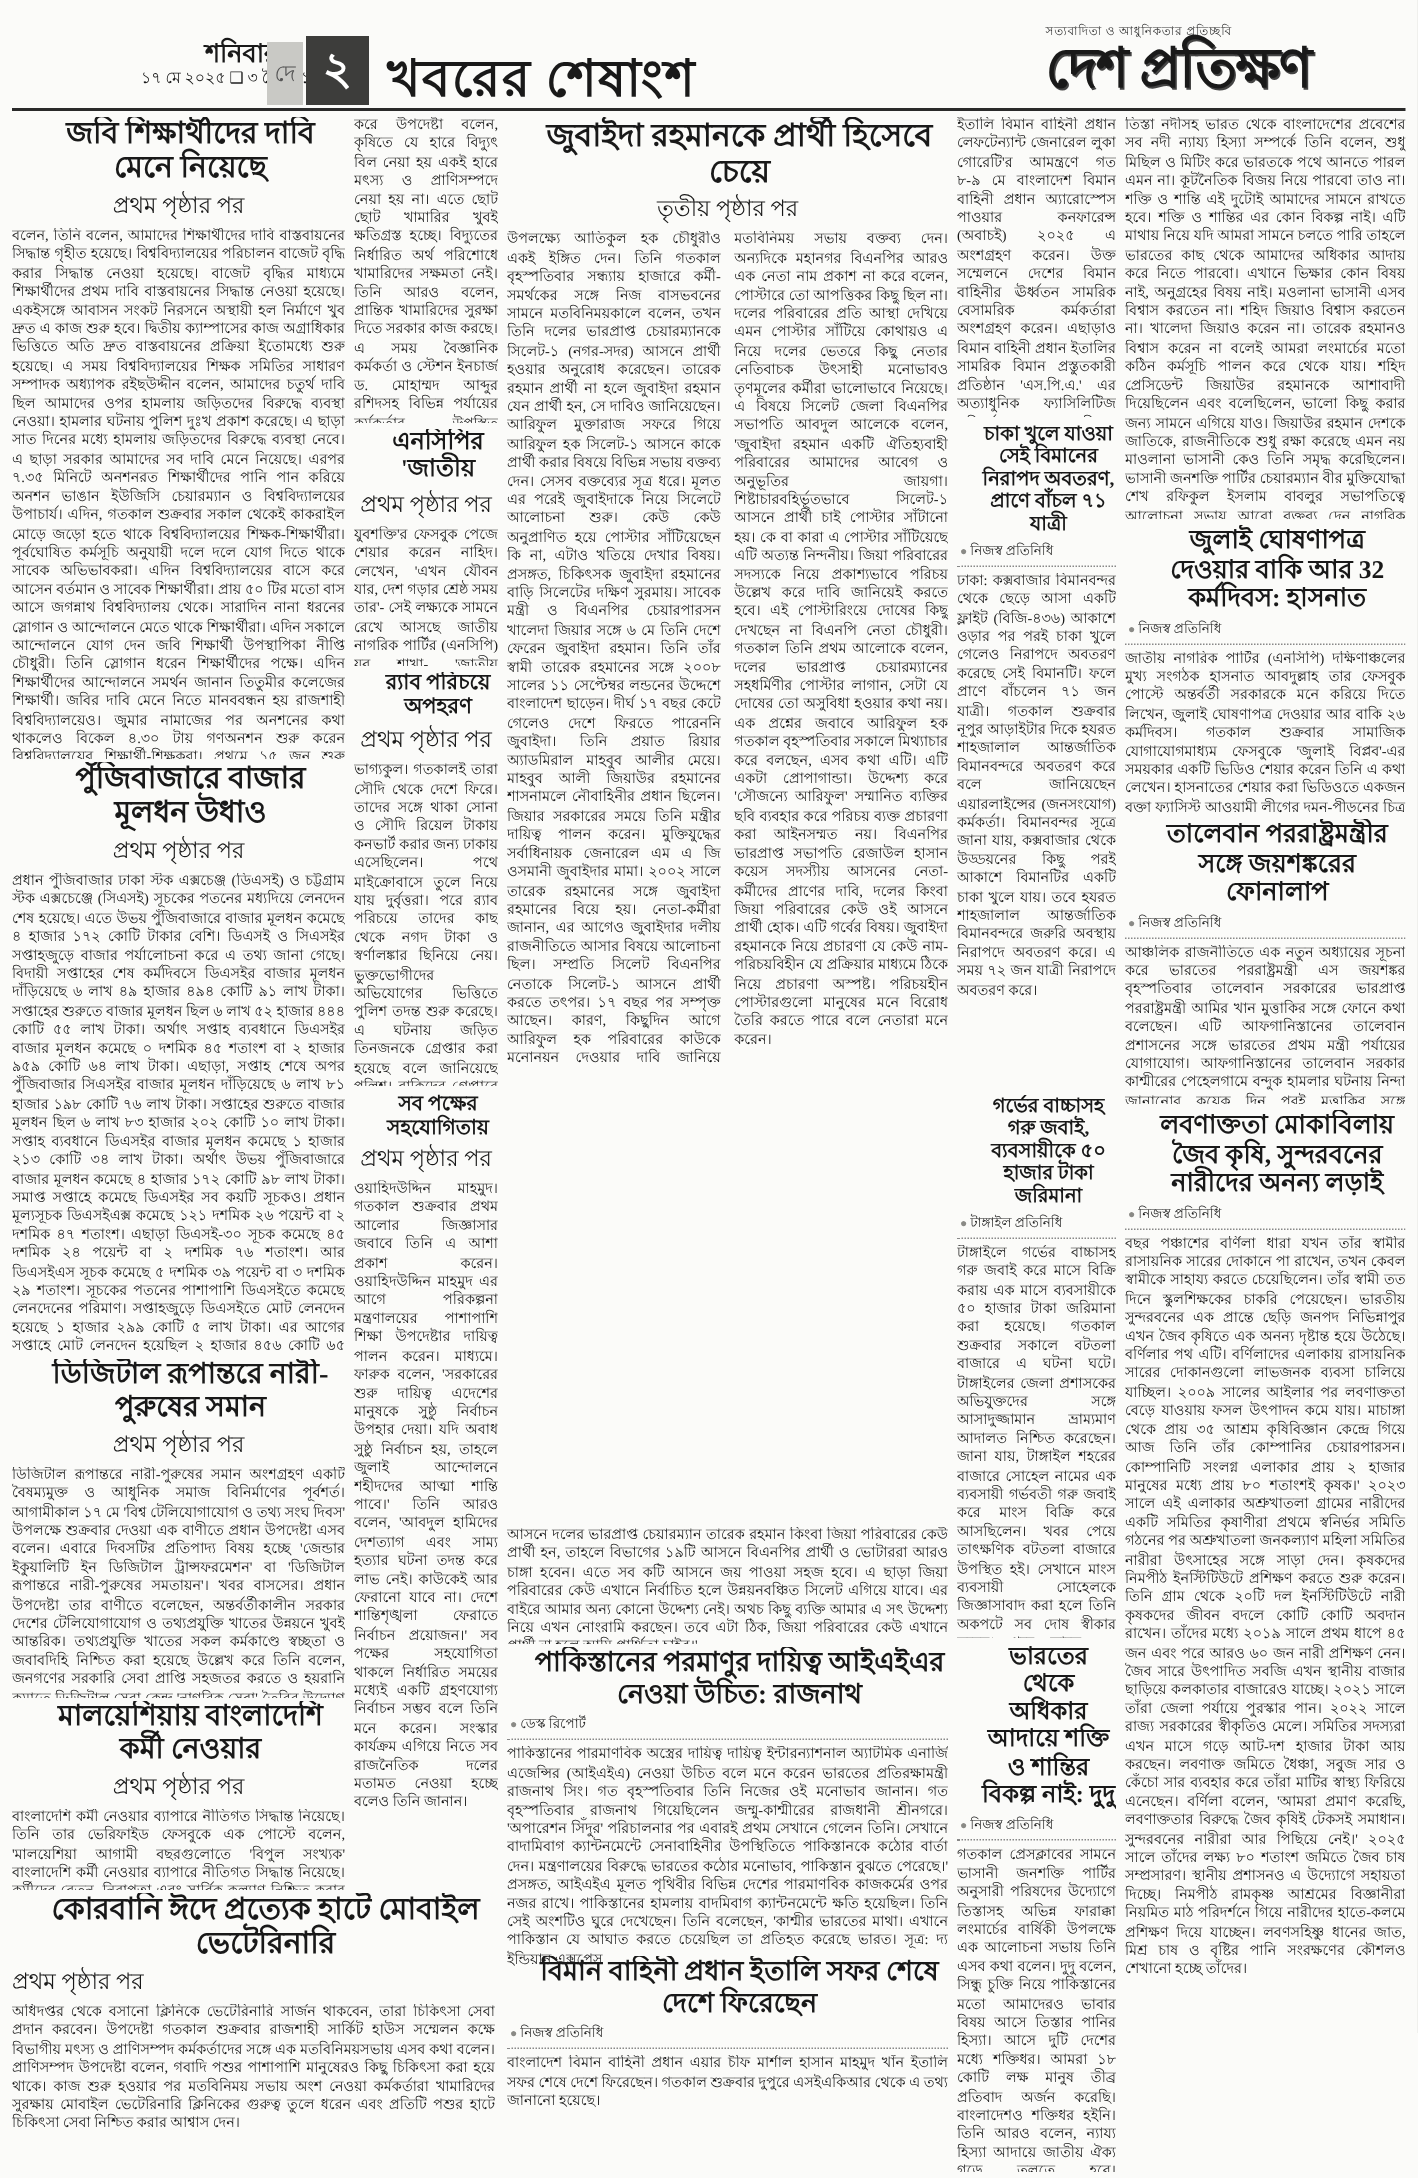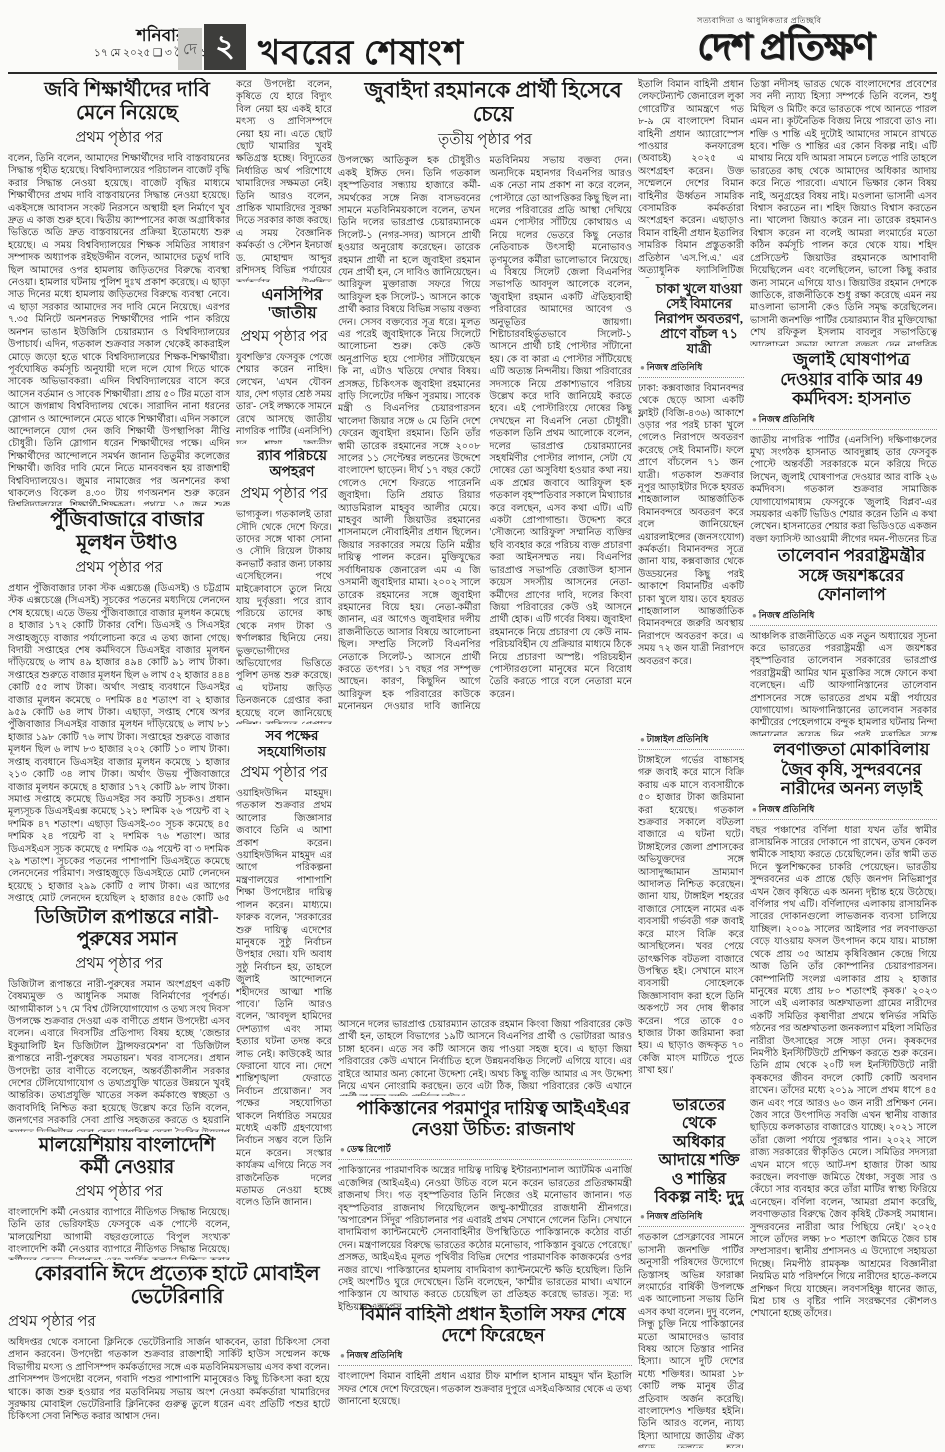--- a/index.html
+++ b/index.html
@@ -17,21 +17,21 @@
   #hdr-mast{position:absolute;right:8px;top:14px;width:240px;text-align:left;}
   #hdr-tagline{font-size:8px;color:#333;letter-spacing:.5px;}
   #hdr-logo{font-size:37px;font-weight:bold;letter-spacing:-1px;line-height:40px;
         text-shadow:1px 1px 0 #444;}
   #hdr-rule{position:absolute;left:8px;top:72px;width:929px;border-top:2.5px solid #2a2a2a;}
   
   .art{position:absolute;display:flex;flex-direction:column;overflow:hidden;}
   .hl{font-weight:bold;text-align:center;line-height:1.15;margin:0 0 1px 16px;flex:0 0 auto;}
   .sub{font-size:15px;text-align:center;margin-bottom:2px;flex:0 0 auto;}
   .sub.left{text-align:left;}
-  .byline{font-size:9px;font-weight:bold;margin:2px 0 0 2px;flex:0 0 auto;color:#222;}
+  .byline{font-size:9px;font-weight:normal;margin:2px 0 0 2px;flex:0 0 auto;color:#222;}
   .byline::before{content:"● ";color:#8a8a86;font-size:8px;}
   .rule{border-bottom:1px dotted #888;margin:2px 0 4px 0;flex:0 0 auto;}
   .body{font-size:9.6px;line-height:12.4px;text-align:justify;overflow:hidden;flex:1 1 auto;
         overflow-wrap:anywhere;}
   .body::first-line{}
   .cols2{column-count:2;column-gap:9px;}
 </style>
 </head>
 <body>
 
@@ -130,38 +130,39 @@
   </div>
 
   <div class="art" style="left:638px;top:282px;width:106px;height:444px">
     <h2 class="hl" style="font-size:13px">চাকা খুলে যাওয়া সেই বিমানের নিরাপদ অবতরণ, প্রাণে বাঁচল ৭১ যাত্রী</h2>
     <div class="byline">নিজস্ব প্রতিনিধি</div>
     <div class="rule"></div>
     <div class="body">ঢাকা: কক্সবাজার বিমানবন্দর থেকে ছেড়ে আসা একটি ফ্লাইট (বিজি-৪৩৬) আকাশে ওড়ার পর পরই চাকা খুলে গেলেও নিরাপদে অবতরণ করেছে সেই বিমানটি। ফলে প্রাণে বাঁচলেন ৭১ জন যাত্রী। গতকাল শুক্রবার নূপুর আড়াইটার দিকে হযরত শাহজালাল আন্তর্জাতিক বিমানবন্দরে অবতরণ করে বলে জানিয়েছেন এয়ারলাইন্সের (জনসংযোগ) কর্মকর্তা। বিমানবন্দর সূত্রে জানা যায়, কক্সবাজার থেকে উড্ডয়নের কিছু পরই আকাশে বিমানটির একটি চাকা খুলে যায়। তবে হযরত শাহজালাল আন্তর্জাতিক বিমানবন্দরে জরুরি অবস্থায় নিরাপদে অবতরণ করে। এ সময় ৭২ জন যাত্রী নিরাপদে অবতরণ করে।</div>
   </div>
 
   <div class="art" style="left:638px;top:730px;width:106px;height:362px">
+    <h2 class="hl" style="font-size:13px">গর্ভের বাচ্চাসহ গরু জবাই, ব্যবসায়ীকে ৫০ হাজার টাকা জরিমানা</h2>
     <div class="byline">টাঙ্গাইল প্রতিনিধি</div>
     <div class="rule"></div>
     <div class="body">টাঙ্গাইলে গর্ভের বাচ্চাসহ গরু জবাই করে মাসে বিক্রি করায় এক মাসে ব্যবসায়ীকে ৫০ হাজার টাকা জরিমানা করা হয়েছে। গতকাল শুক্রবার সকালে বটতলা বাজারে এ ঘটনা ঘটে। টাঙ্গাইলের জেলা প্রশাসকের অভিযুক্তদের সঙ্গে আসাদুজ্জামান ভ্রাম্যমাণ আদালত নিশ্চিত করেছেন। জানা যায়, টাঙ্গাইল শহরের বাজারে সোহেল নামের এক ব্যবসায়ী গর্ভবতী গরু জবাই করে মাংস বিক্রি করে আসছিলেন। খবর পেয়ে তাৎক্ষণিক বটতলা বাজারে উপস্থিত হই। সেখানে মাংস ব্যবসায়ী সোহেলকে জিজ্ঞাসাবাদ করা হলে তিনি অকপটে সব দোষ স্বীকার করেন। পরে তাকে ৫০ হাজার টাকা জরিমানা করা হয়। এ ছাড়াও জব্দকৃত ৭০ কেজি মাংস মাটিতে পুতে রাখা হয়।'</div>
   </div>
 
   <div class="art" style="left:638px;top:1096px;width:106px;height:352px">
     <h2 class="hl" style="font-size:16px">ভারতের থেকে অধিকার আদায়ে শক্তি ও শান্তির বিকল্প নাই: দুদু</h2>
     <div class="byline">নিজস্ব প্রতিনিধি</div>
     <div class="rule"></div>
     <div class="body">গতকাল প্রেসক্লাবের সামনে ভাসানী জনশক্তি পার্টির অনুসারী পরিষদের উদ্যোগে তিস্তাসহ অভিন্ন ফারাক্কা লংমার্চের বার্ষিকী উপলক্ষে এক আলোচনা সভায় তিনি এসব কথা বলেন। দুদু বলেন, সিন্ধু চুক্তি নিয়ে পাকিস্তানের মতো আমাদেরও ভাবার বিষয় আসে তিস্তার পানির হিস্যা। আসে দুটি দেশের মধ্যে শক্তিধর। আমরা ১৮ কোটি লক্ষ মানুষ তীব্র প্রতিবাদ অর্জন করেছি। বাংলাদেশও শক্তিধর হইনি। তিনি আরও বলেন, ন্যায্য হিস্যা আদায়ে জাতীয় ঐক্য গড়ে তুলতে হবে। আন্দোলনের ধারাবাহিকতা রক্ষা করেই অধিকার আদায় করতে হবে বলে মন্তব্য করেন তিনি।</div>
   </div>
 
   <div class="art" style="left:750px;top:78px;width:187px;height:268px">
     <div class="body">তিস্তা নদীসহ ভারত থেকে বাংলাদেশের প্রবেশের সব নদী ন্যায্য হিস্যা সম্পর্কে তিনি বলেন, শুধু মিছিল ও মিটিং করে ভারতকে পথে আনতে পারল এমন না। কূটনৈতিক বিজয় নিয়ে পারবো তাও না। শক্তি ও শান্তি এই দুটোই আমাদের সামনে রাখতে হবে। শক্তি ও শান্তির এর কোন বিকল্প নাই। এটি মাথায় নিয়ে যদি আমরা সামনে চলতে পারি তাহলে ভারতের কাছ থেকে আমাদের অধিকার আদায় করে নিতে পারবো। এখানে ভিক্ষার কোন বিষয় নাই, অনুগ্রহের বিষয় নাই। মওলানা ভাসানী এসব বিশ্বাস করতেন না। শহিদ জিয়াও বিশ্বাস করতেন না। খালেদা জিয়াও করেন না। তারেক রহমানও বিশ্বাস করেন না বলেই আমরা লংমার্চের মতো কঠিন কর্মসূচি পালন করে থেকে যায়। শহিদ প্রেসিডেন্ট জিয়াউর রহমানকে আশাবাদী দিয়েছিলেন এবং বলেছিলেন, ভালো কিছু করার জন্য সামনে এগিয়ে যাও। জিয়াউর রহমান দেশকে জাতিকে, রাজনীতিকে শুধু রক্ষা করেছে এমন নয় মাওলানা ভাসানী কেও তিনি সমৃদ্ধ করেছিলেন। ভাসানী জনশক্তি পার্টির চেয়ারম্যান বীর মুক্তিযোদ্ধা শেখ রফিকুল ইসলাম বাবলুর সভাপতিত্বে আলোচনা সভায় আরো বক্তব্য দেন নাগরিক ঐক্যের সভাপতি মাহমুদুর রহমান মান্না, বিপ্লবী ওয়ার্কার্স পার্টির সাধারণ সম্পাদক সাইফুল হক, বিএনপি চেয়ারপারসনের উপদেষ্টা নাজমুল হক নান্নু, রাষ্ট্র সংস্কার আন্দোলনের সমন্বয়ক হাসনাত কাইয়ুমসহ আরও অনেকে।</div>
   </div>
 
   <div class="art" style="left:750px;top:350px;width:187px;height:192px">
-    <h2 class="hl" style="font-size:17px">জুলাই ঘোষণাপত্র দেওয়ার বাকি আর 49 কর্মদিবস: হাসনাত</h2>
+    <h2 class="hl" style="font-size:17px">জুলাই ঘোষণাপত্র দেওয়ার বাকি আর 32 কর্মদিবস: হাসনাত</h2>
     <div class="byline">নিজস্ব প্রতিনিধি</div>
     <div class="rule"></div>
     <div class="body">জাতীয় নাগরিক পার্টির (এনসিপি) দক্ষিণাঞ্চলের মুখ্য সংগঠক হাসনাত আবদুল্লাহ তার ফেসবুক পোস্টে অন্তর্বর্তী সরকারকে মনে করিয়ে দিতে লিখেন, জুলাই ঘোষণাপত্র দেওয়ার আর বাকি ২৬ কর্মদিবস। গতকাল শুক্রবার সামাজিক যোগাযোগমাধ্যম ফেসবুকে 'জুলাই বিপ্লব'-এর সময়কার একটি ভিডিও শেয়ার করেন তিনি এ কথা লেখেন। হাসনাতের শেয়ার করা ভিডিওতে একজন বক্তা ফ্যাসিস্ট আওয়ামী লীগের দমন-পীড়নের চিত্র তুলে ধরেন। পোস্টের ক্যাপশনে হাসনাত লেখেন- 'জুলাই ঘোষণাপত্র দেওয়ার আর বাকি ২৬ কর্মদিবস।' সবশেষ গত ১০ মে ছাত্র-জনতার আন্দোলনের মুখে আওয়ামী লীগের কার্যক্রম নিষিদ্ধ ঘোষণা করা হয় ইতোমধ্যে। বিষয়টি মনে করিয়ে দিয়েছেন শেখ হাসিনার পতনের সময় সক্রিয় ভূমিকা রাখা জাতীয় নাগরিক পার্টির শীর্ষ নেতা হাসনাত আবদুল্লাহ।</div>
   </div>
 
   <div class="art" style="left:750px;top:546px;width:187px;height:190px">
     <h2 class="hl" style="font-size:17px">তালেবান পররাষ্ট্রমন্ত্রীর সঙ্গে জয়শঙ্করের ফোনালাপ</h2>
     <div class="byline">নিজস্ব প্রতিনিধি</div>
     <div class="rule"></div>
     <div class="body">আঞ্চলিক রাজনীতিতে এক নতুন অধ্যায়ের সূচনা করে ভারতের পররাষ্ট্রমন্ত্রী এস জয়শঙ্কর বৃহস্পতিবার তালেবান সরকারের ভারপ্রাপ্ত পররাষ্ট্রমন্ত্রী আমির খান মুত্তাকির সঙ্গে ফোনে কথা বলেছেন। এটি আফগানিস্তানের তালেবান প্রশাসনের সঙ্গে ভারতের প্রথম মন্ত্রী পর্যায়ের যোগাযোগ। আফগানিস্তানের তালেবান সরকার কাশ্মীরের পেহেলগামে বন্দুক হামলার ঘটনায় নিন্দা জানানোর কয়েক দিন পরই মুত্তাকির সঙ্গে জয়শঙ্করের ফোনালাপ হলো। যদিও আফগানিস্তানের তালেবান সরকারকে এখনও আনুষ্ঠানিকভাবে স্বীকৃতি দেয়নি নয়াদিল্লি। ফোনালাপের কিছুক্ষণ পরই এক্সে একটি পোস্টে জয়শঙ্কর লেখেন, গতকাল সন্ধ্যায় আফগানিস্তানের ভারপ্রাপ্ত পররাষ্ট্রমন্ত্রী আমির খান মুত্তাকির সঙ্গে ভালো আলোচনা হয়েছে। পেহেলগাম সন্ত্রাসী হামলার ঘটনায় তিনি যেভাবে নিন্দা করেছেন, তার জন্য আমি গভীরভাবে কৃতজ্ঞ। এনডিটিভি।</div>

